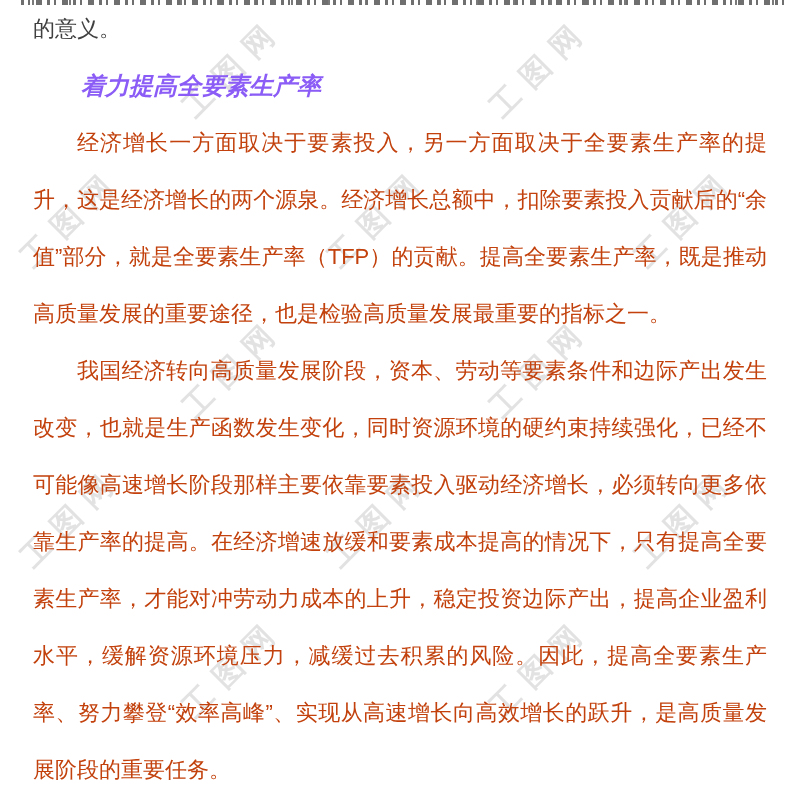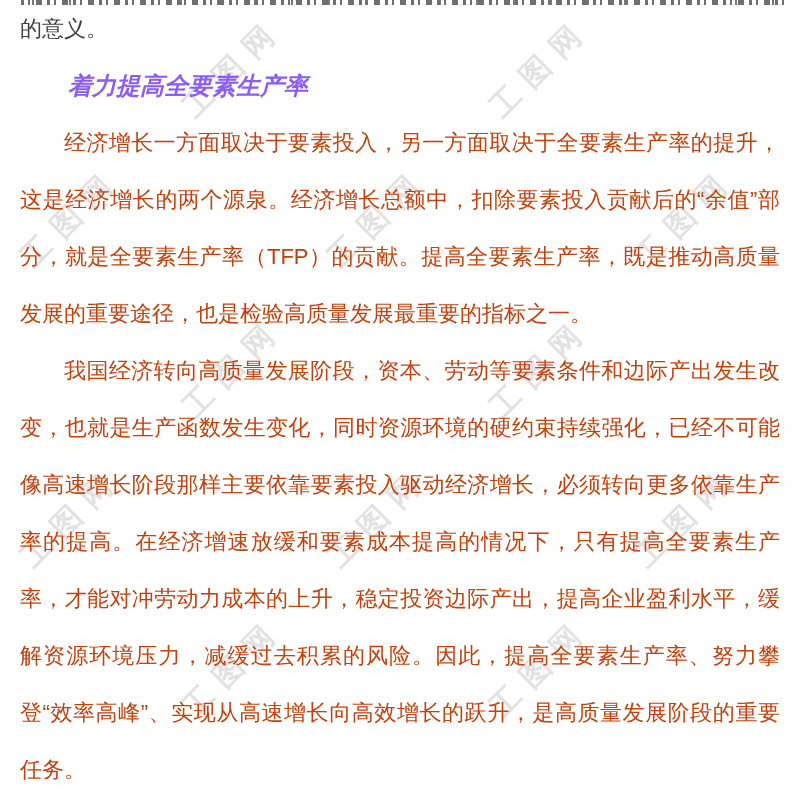--- a/index.html
+++ b/index.html
@@ -41,21 +41,21 @@
     opacity: 0.78;
     background:
       repeating-linear-gradient(90deg, #474747 0 3px, transparent 3px 7px, #474747 7px 9px, transparent 9px 15px, #474747 15px 21px, transparent 21px 26px),
       repeating-linear-gradient(90deg, transparent 0 11px, #555555 11px 13px, transparent 13px 37px);
     z-index: 1;
   }
 
   .doc {
     position: relative;
     z-index: 2;
-    padding: 0 20px;
+    padding: 0 33px;
   }
   .doc p, .doc h2 { margin: 0; }
 
   .tail {
     margin-top: 20px;
     font-size: 22px;
     line-height: 57px;
     color: #404040;
   }
   .heading {

